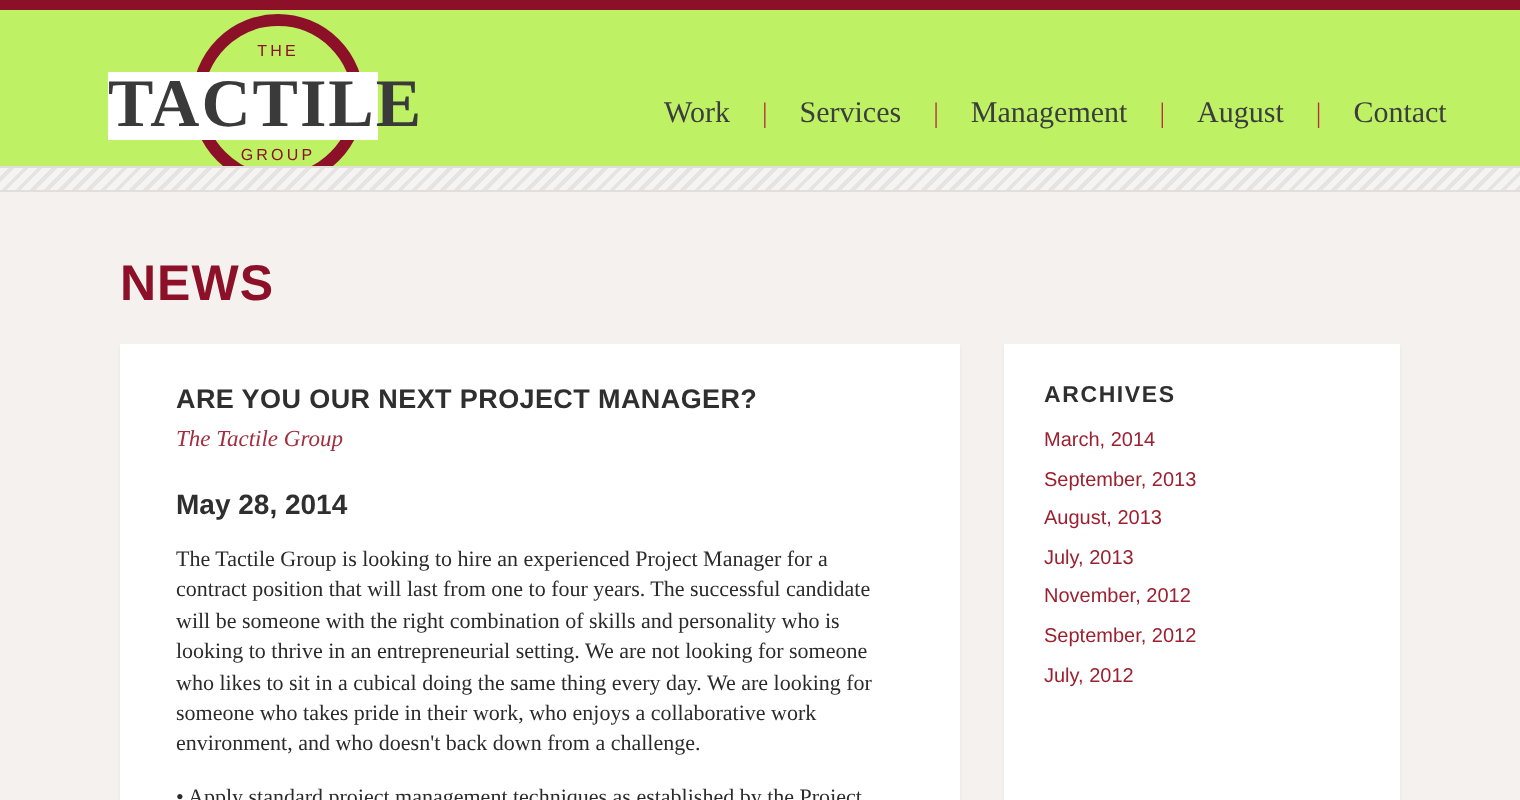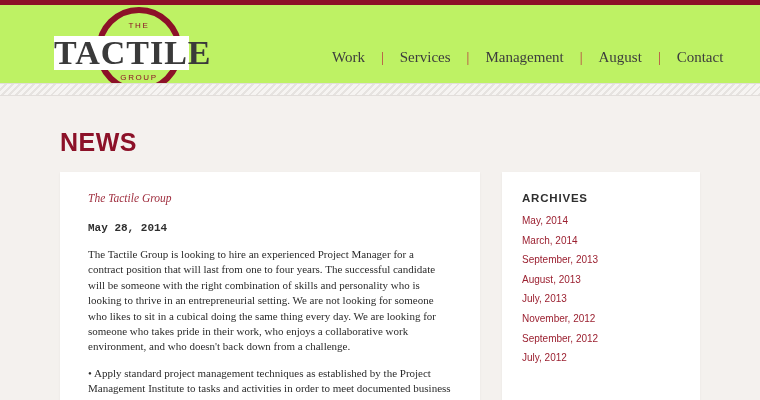--- a/index.html
+++ b/index.html
@@ -188,23 +188,23 @@
     margin: 0 0 7px 0;
   }
   .article-author {
     font-family: "Liberation Serif", serif;
     font-style: italic;
     font-size: 11.5px;
     color: #a03040;
     margin-bottom: 3px;
   }
   .article-date {
-    font-family: Liberation Mono, monospace;
-    font-weight: bold;
-    font-size: 11px;
+    font-family: Liberation Sans, sans-serif;
+    font-weight: bold;
+    font-size: 14px;
     color: #2f2f2f;
     margin-bottom: 9px;
     margin-top: 18px;
   }
   .article-body p {
     font-family: "Liberation Serif", serif;
     font-size: 11px;
     line-height: 15.4px;
     color: #2b2b2b;
     margin: 13px 0 11px 0;
@@ -274,35 +274,35 @@
   </div>
 
 </div>
 
 <div class="hatch"></div>
 <div class="page-bg"></div>
 
 <div class="page-title">NEWS</div>
 
 <div class="article-card">
+  <div class="article-title">ARE YOU OUR NEXT PROJECT MANAGER?</div>
   <div class="article-author">The Tactile Group</div>
   <div class="article-date">May 28, 2014</div>
   <div class="article-body">
     <p>The Tactile Group is looking to hire an experienced Project Manager for a contract position that will last from one to four years. The successful candidate will be someone with the right combination of skills and personality who is looking to thrive in an entrepreneurial setting. We are not looking for someone who likes to sit in a cubical doing the same thing every day. We are looking for someone who takes pride in their work, who enjoys a collaborative work environment, and who doesn't back down from a challenge.</p>
     <div class="bullets">
       <p>• Apply standard project management techniques as established by the Project Management Institute to tasks and activities in order to meet documented business requirements.</p>
 
     </div>
   </div>
 </div>
 
 <div class="archives-card">
   <div class="archives-title">ARCHIVES</div>
   <div class="archives-list">
-    <a>May, 2014</a>
     <a>March, 2014</a>
     <a>September, 2013</a>
     <a>August, 2013</a>
     <a>July, 2013</a>
     <a>November, 2012</a>
     <a>September, 2012</a>
     <a>July, 2012</a>
   </div>
 </div>
 

